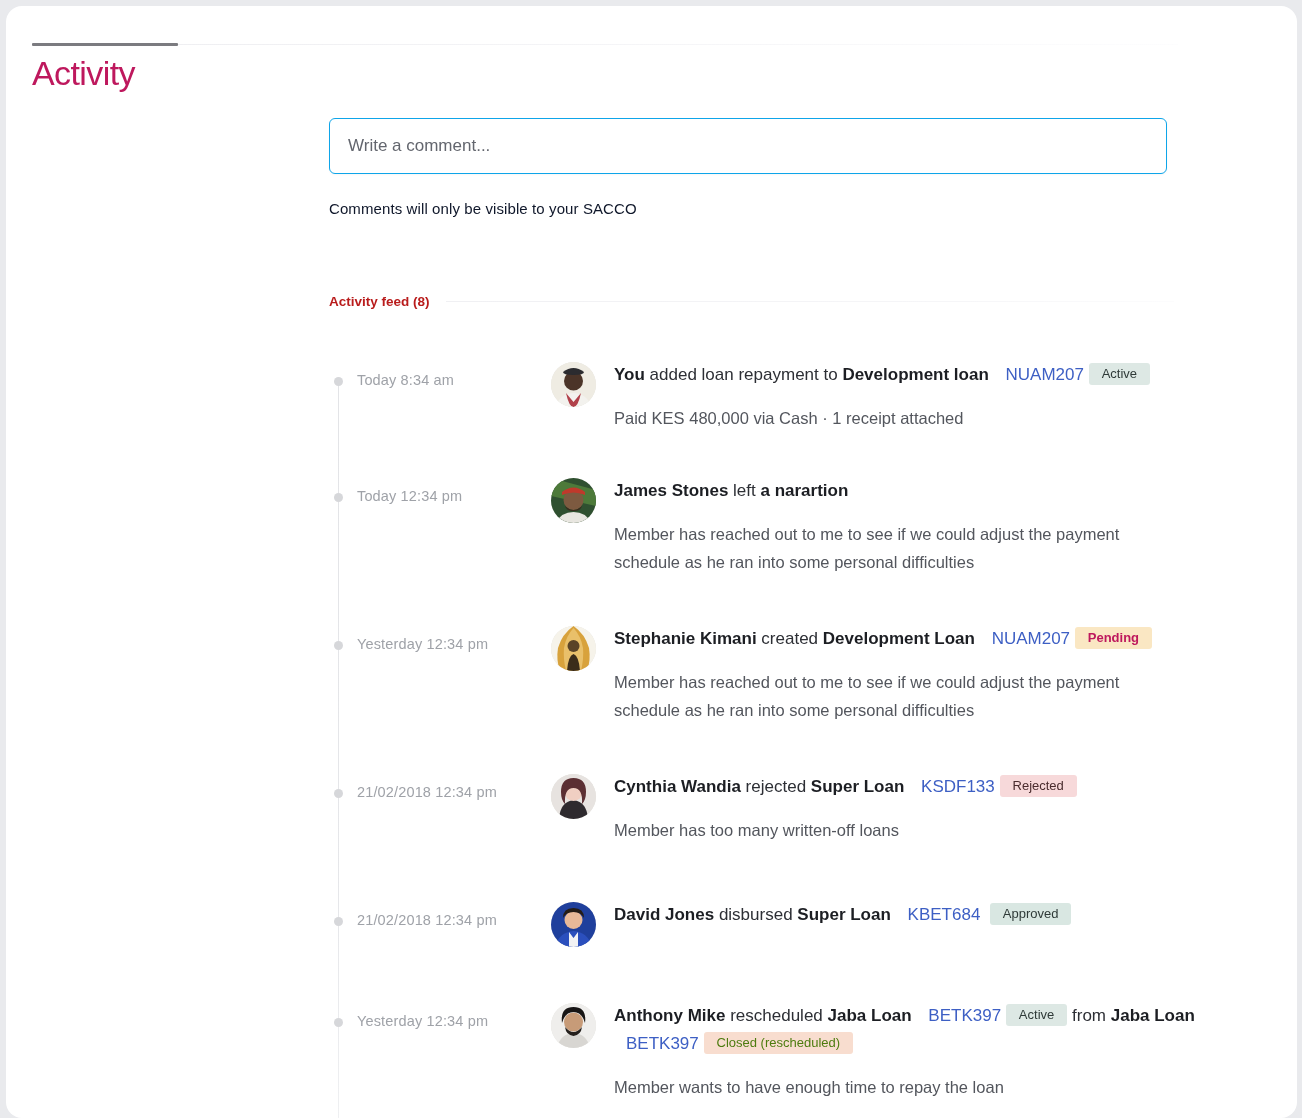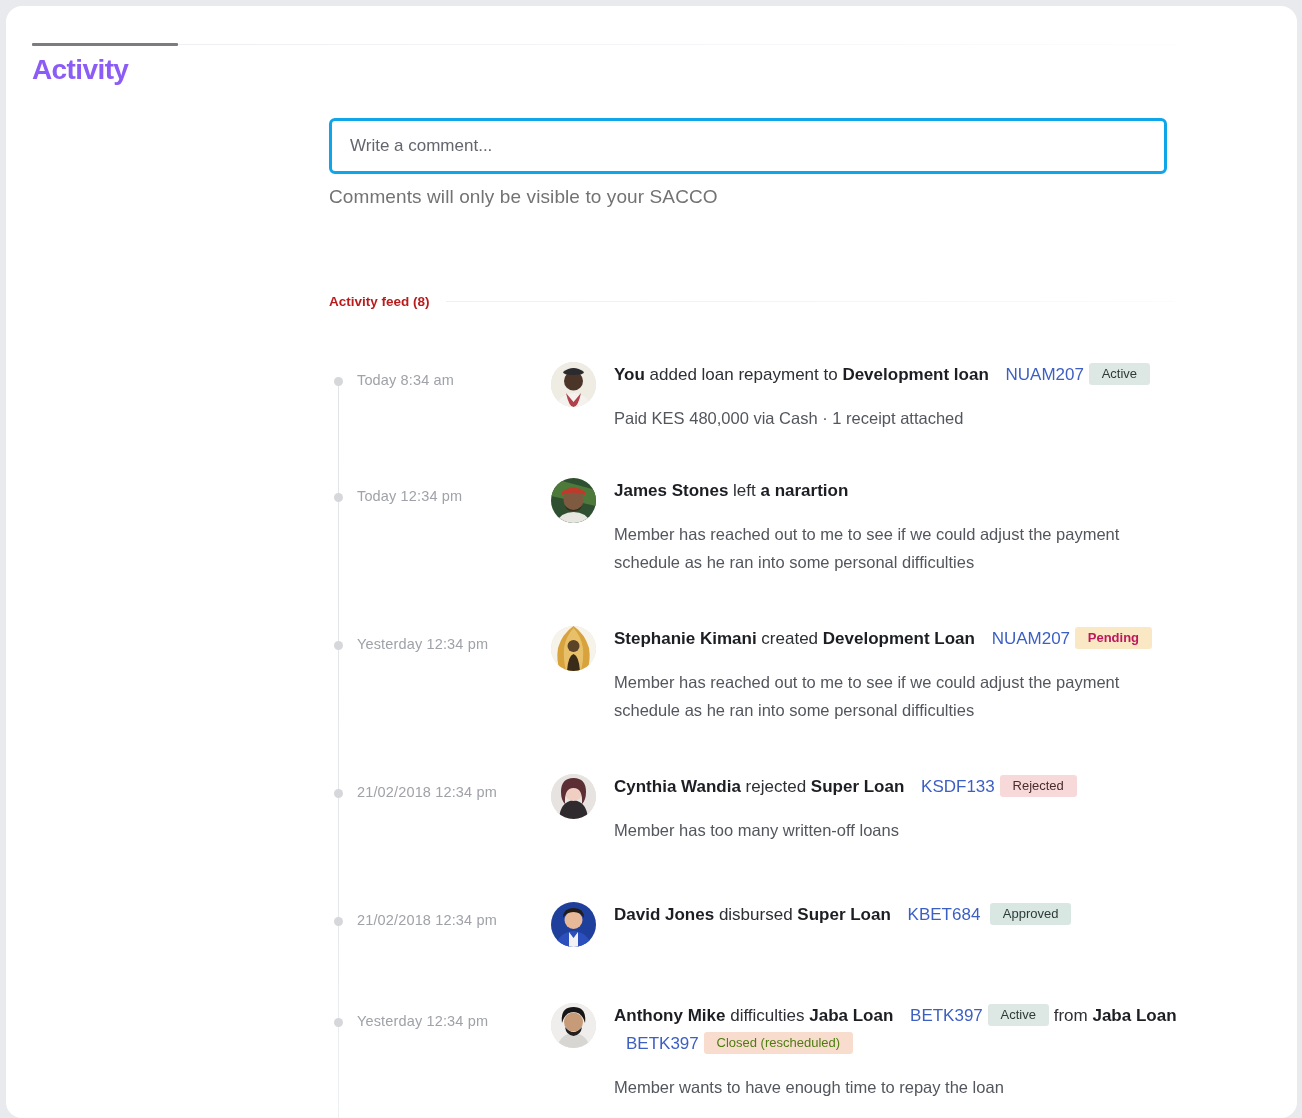--- a/index.html
+++ b/index.html
@@ -39,53 +39,53 @@
   .tab-indicator {
     position: absolute;
     left: 26px; top: 37px;
     width: 146px; height: 3px;
     background: #7b7b80;
     border-radius: 1px;
   }
   .page-title {
     position: absolute;
     left: 26px; top: 48px;
-    font-size: 28px;
-    font-weight: 700;
+    font-size: 34px;
+    font-weight: 400;
     letter-spacing: -0.6px;
-    color: #8b5cf6;
+    color: #be185d;
   }
 
   
   .comment-wrap {
     position: absolute;
     left: 323px;
     top: 112px;
     width: 838px;
   }
   .comment-input {
     display: block;
     width: 838px;
     height: 56px;
     padding: 0 18px;
-    border: 3px solid #0ea5e9;
+    border: 1px solid #0ea5e9;
     border-radius: 6px;
     background: #ffffff;
     font-family: "Liberation Sans", sans-serif;
     font-size: 17px;
     color: #2a2b2f;
     outline: none;
     box-shadow: 0 1px 2px rgba(25,28,40,0.035);
   }
   .comment-input::placeholder { color: #63666e; }
 
   .comment-note {
-    margin-top: 12px;
-    font-size: 19px;
-    color: #737373;
+    margin-top: 26px;
+    font-size: 15px;
+    color: #0f172a;
     letter-spacing: 0.1px;
   }
 
   
   .feed-header {
     position: absolute;
     left: 323px;
     top: 288px;
     width: 845px;
     display: flex;
@@ -344,21 +344,21 @@
         <svg viewBox="0 0 45 45">
             <rect width="45" height="45" fill="#efeeec"></rect>
             <path d="M6 45 Q9 31 22.5 30 Q36 31 39 45Z" fill="#d8d6d2"></path>
             <circle cx="22.5" cy="19" r="9.5" fill="#c79b78"></circle>
             <path d="M11 20 Q9 4 22.5 4 Q36 4 34 20 Q31 9 22.5 9 Q14 9 11 20Z" fill="#171515"></path>
             <path d="M14 24 Q22.5 34 31 24 Q30 32 22.5 33 Q15 32 14 24Z" fill="#241f1c"></path>
           </svg>
       </div>
       <div class="item-body">
         <div class="item-headline">
-          <span class="strong">Anthony Mike</span><span> difficulties </span><span class="strong">Jaba Loan</span> <span class="code">BETK397</span> <span class="badge badge-active">Active</span> <span>from</span> <span class="strong">Jaba Loan</span> <span class="code">BETK397</span> <span class="badge badge-closed">Closed (rescheduled)</span>
+          <span class="strong">Anthony Mike</span><span> rescheduled </span><span class="strong">Jaba Loan</span> <span class="code">BETK397</span> <span class="badge badge-active">Active</span> <span>from</span> <span class="strong">Jaba Loan</span> <span class="code">BETK397</span> <span class="badge badge-closed">Closed (rescheduled)</span>
         </div>
         <div class="item-sub wide">Member wants to have enough time to repay the loan</div>
       </div>
     </div>
 
     <div class="feed-item i6">
 
       <div class="item-time">21/02/2018  12:34 pm</div>
       <div class="avatar">
         <svg viewBox="0 0 45 45">

